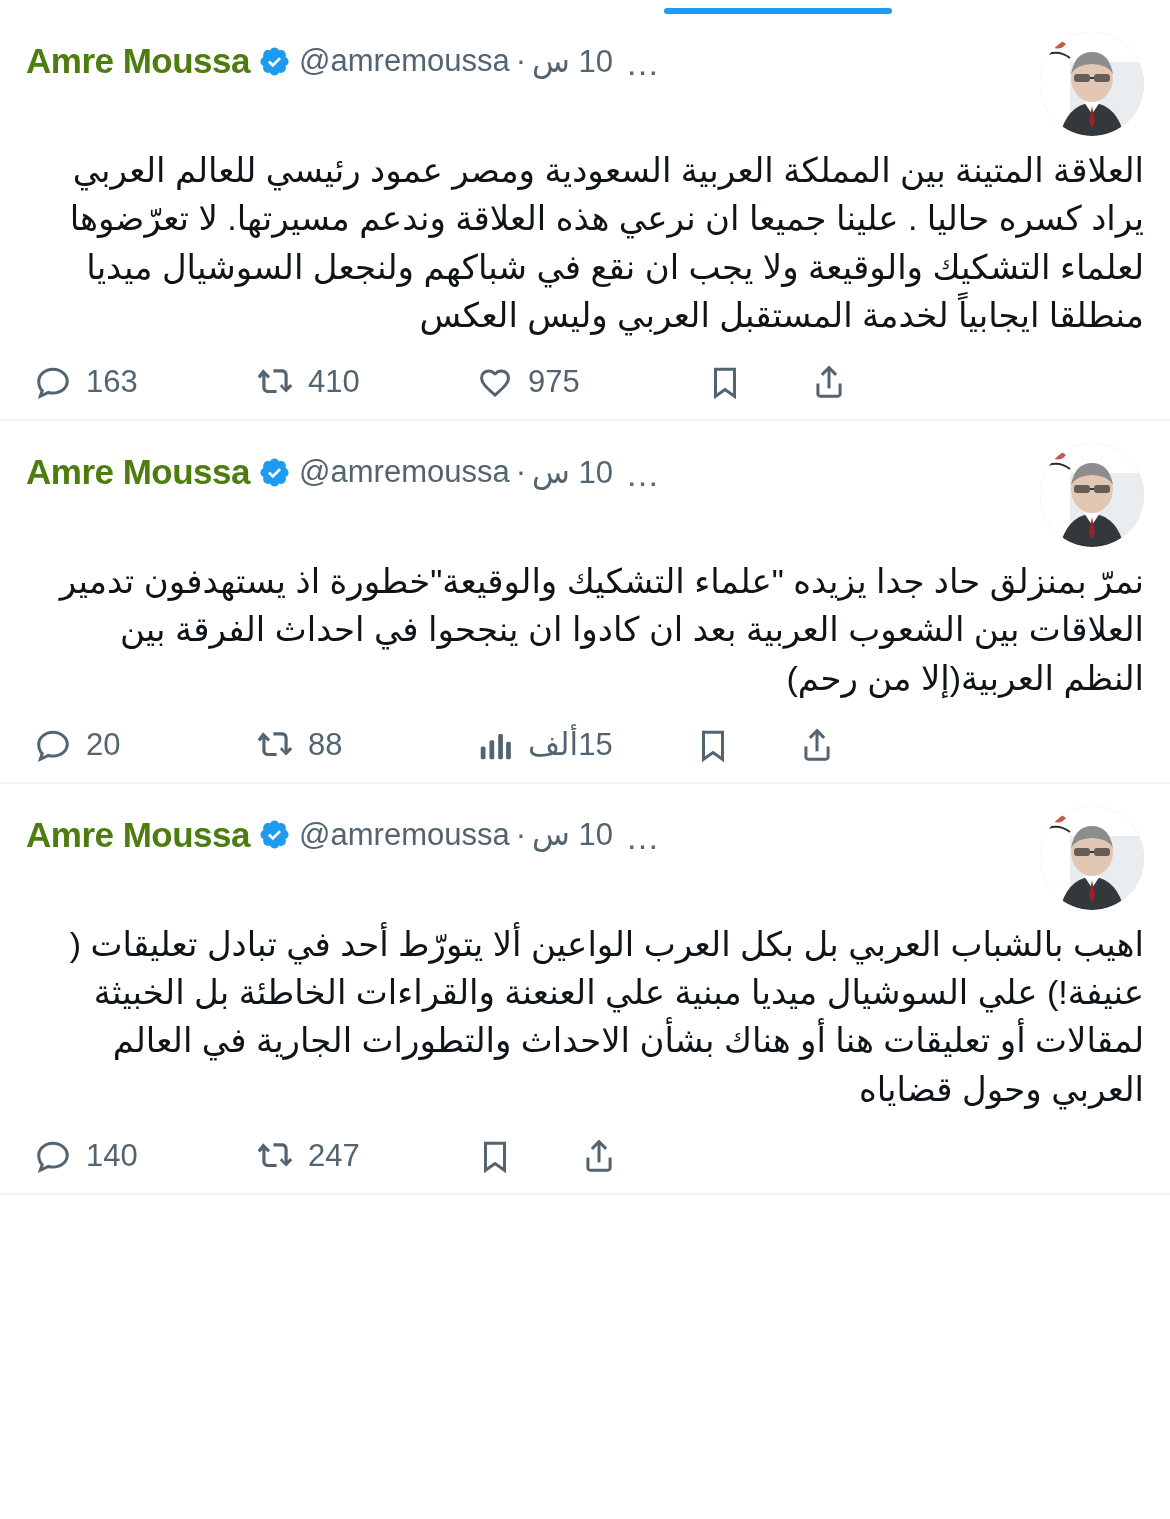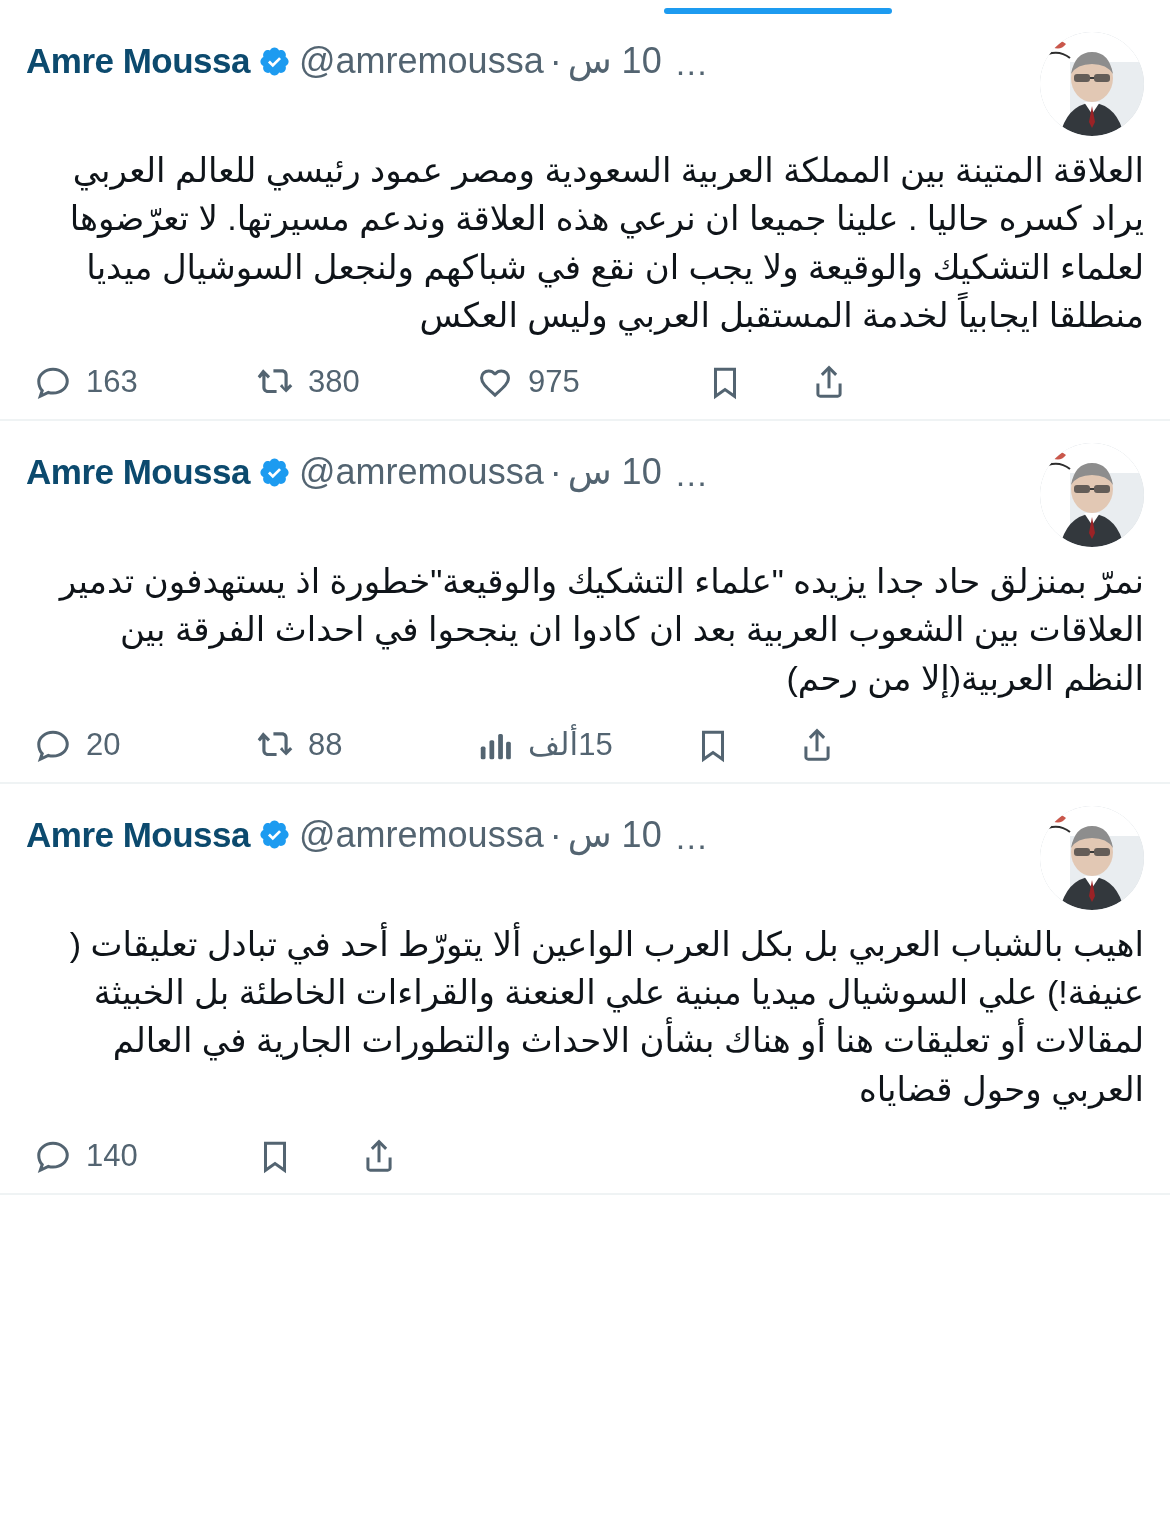--- a/index.html
+++ b/index.html
@@ -69,35 +69,35 @@
     flex-direction: row;
     align-items: center;
     justify-content: flex-start;
     gap: 8px;
     flex-wrap: nowrap;
   }
 
   .display-name {
     font-size: 35px;
     font-weight: bold;
-    color: #0c4a6e;
+    color: #4d7c0f;
     letter-spacing: -0.5px;
     white-space: nowrap;
   }
 
   .verified {
     flex: 0 0 auto;
     width: 33px;
     height: 33px;
     display: inline-block;
   }
   .verified svg { display: block; width: 33px; height: 33px; }
 
   .handle, .dot-sep, .timestamp {
-    font-size: 36px;
+    font-size: 31px;
     color: #536471;
     white-space: nowrap;
     font-weight: normal;
   }
   .handle { direction: ltr; unicode-bidi: embed; }
   .meta-group {
     display: flex;
     flex-direction: row;
     align-items: center;
     gap: 6px;
@@ -224,21 +224,21 @@
           </svg>
       </span>
       <span class="cnt">163</span>
     </div>
     <div class="action act-rt">
       <span class="ico">
         <svg viewBox="0 0 24 24" aria-hidden="true">
             <path fill="#536471" d="M4.5 3.88l4.43 4.42-1.41 1.42L6 8.2v7.3c0 .83.67 1.5 1.5 1.5H13v2H7.5C5.57 19 4 17.43 4 15.5V8.2L2.48 9.72 1.07 8.3 4.5 3.88zM16.5 6H11V4h5.5C18.43 4 20 5.57 20 7.5v7.3l1.52-1.52 1.41 1.42-3.93 3.93-3.93-3.93 1.41-1.42L18 15.8V7.5c0-.83-.67-1.5-1.5-1.5z"></path>
           </svg>
       </span>
-      <span class="cnt">380</span>
+      <span class="cnt">410</span>
     </div>
     <div class="action act-like">
       <span class="ico">
         <svg viewBox="0 0 24 24" aria-hidden="true">
             <path fill="none" stroke="#536471" stroke-width="1.9" d="M12 20.3l-1.2-1.1C6.4 15.2 3.5 12.6 3.5 9.4 3.5 6.9 5.5 5 8 5c1.5 0 2.9.7 3.8 1.8h.4C13.1 5.7 14.5 5 16 5c2.5 0 4.5 1.9 4.5 4.4 0 3.2-2.9 5.8-7.3 9.8L12 20.3z"></path>
           </svg>
       </span>
       <span class="cnt">975</span>
     </div>
     <div class="action act-book">
@@ -413,20 +413,28 @@
 
   <div class="actions">
     <div class="action act-reply">
       <span class="ico">
         <svg viewBox="0 0 24 24" aria-hidden="true">
             <path fill="none" stroke="#536471" stroke-width="1.9" d="M21 11.5c0 4.14-4.03 7.5-9 7.5-1.02 0-2-.14-2.9-.4L4 21l1.2-3.6C3.84 16.06 3 13.88 3 11.5 3 7.36 7.03 4 12 4s9 3.36 9 7.5z"></path>
           </svg>
       </span>
       <span class="cnt">140</span>
     </div>
+    <div class="action act-rt">
+      <span class="ico">
+        <svg viewBox="0 0 24 24" aria-hidden="true">
+            <path fill="#536471" d="M4.5 3.88l4.43 4.42-1.41 1.42L6 8.2v7.3c0 .83.67 1.5 1.5 1.5H13v2H7.5C5.57 19 4 17.43 4 15.5V8.2L2.48 9.72 1.07 8.3 4.5 3.88zM16.5 6H11V4h5.5C18.43 4 20 5.57 20 7.5v7.3l1.52-1.52 1.41 1.42-3.93 3.93-3.93-3.93 1.41-1.42L18 15.8V7.5c0-.83-.67-1.5-1.5-1.5z"></path>
+          </svg>
+      </span>
+      <span class="cnt">247</span>
+    </div>
     <div class="action act-book">
       <span class="ico">
         <svg viewBox="0 0 24 24" aria-hidden="true">
             <path fill="none" stroke="#536471" stroke-width="1.9" d="M6 4h12v17l-6-4.2L6 21V4z"></path>
           </svg>
       </span>
     </div>
     <div class="action act-share">
       <span class="ico">
         <svg viewBox="0 0 24 24" aria-hidden="true">

